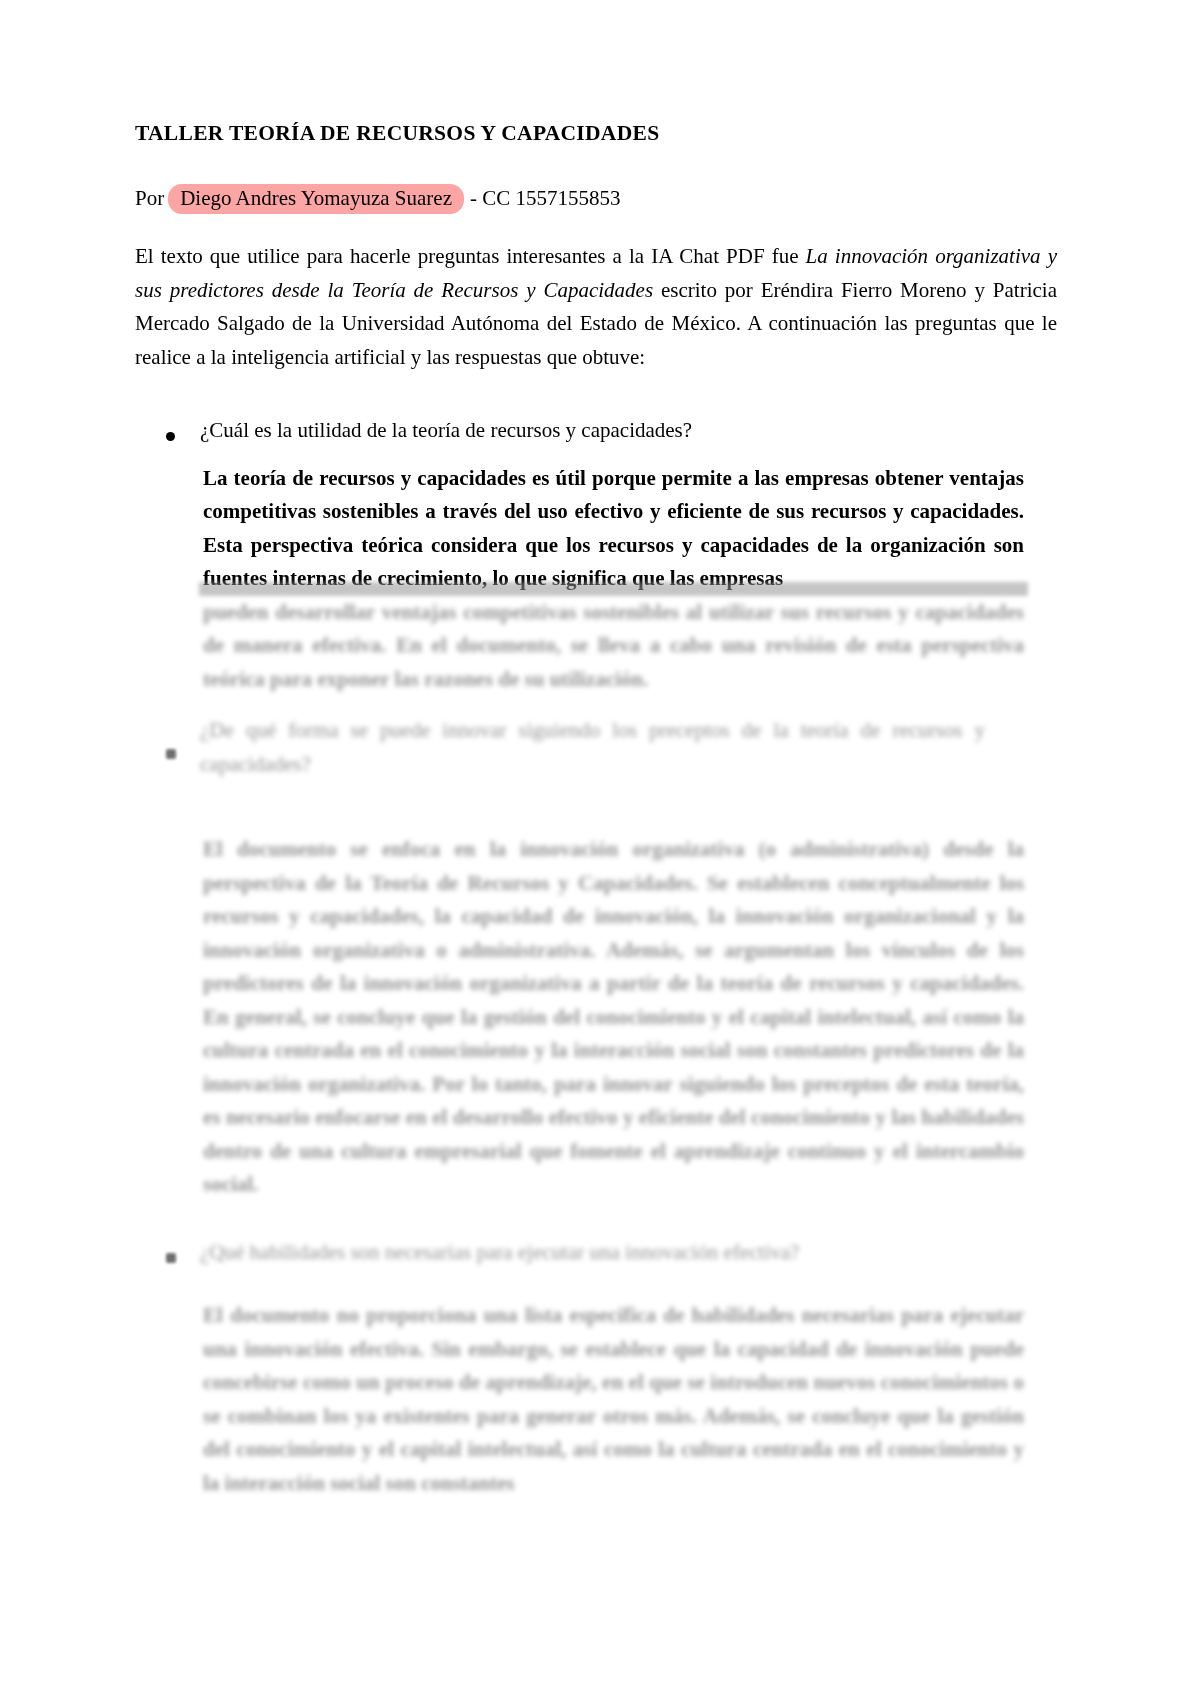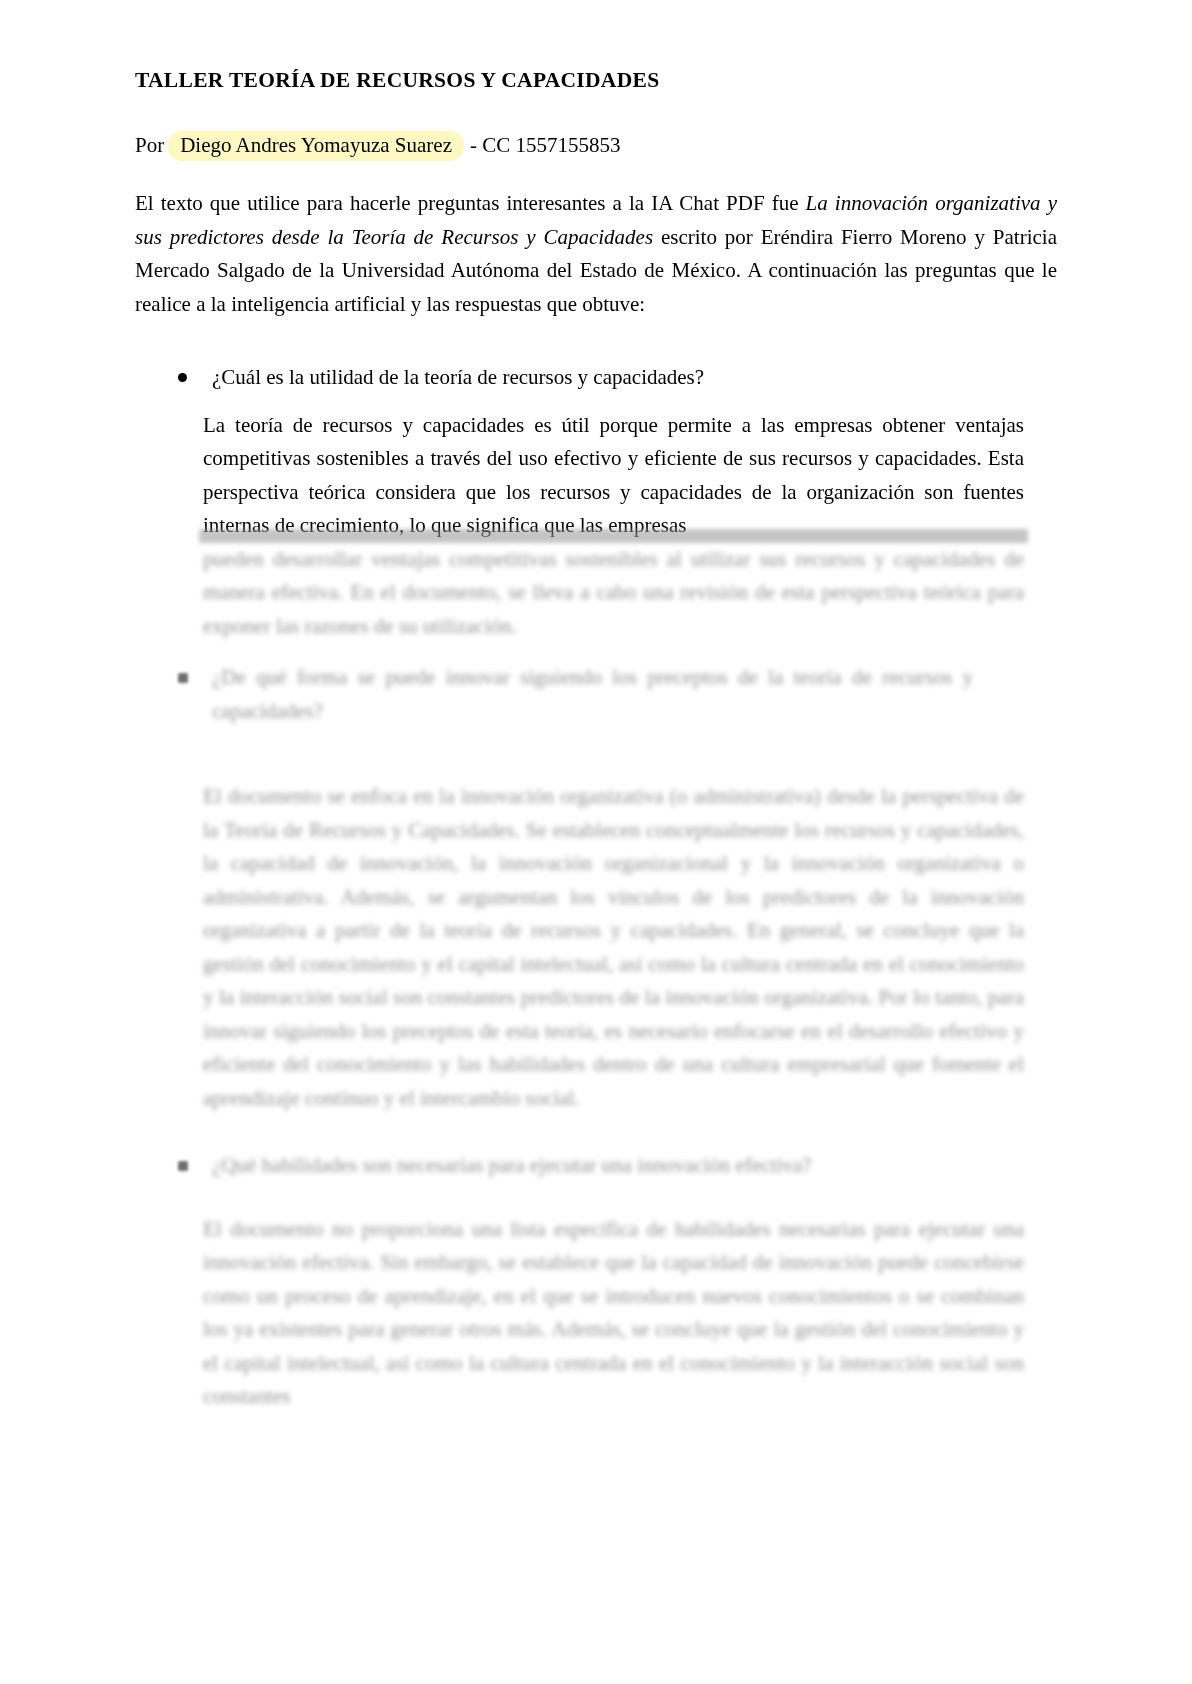--- a/index.html
+++ b/index.html
@@ -3,61 +3,62 @@
 <meta charset="utf-8">
 <style>
   html, body { margin: 0; padding: 0; background: #ffffff; }
   .page {
     position: relative;
     width: 1192px;
     height: 1684px;
     margin: 0 auto;
     background: #ffffff;
     box-sizing: border-box;
-    padding: 64px 135px 0 135px;
+    padding: 117px 135px 0 135px;
     font-family: "Liberation Serif", "DejaVu Serif", serif;
     font-size: 21px;
     line-height: 33.5px;
     color: #000000;
     overflow: hidden;
   }
   .doc-title {
     font-size: 21.5px;
     font-weight: bold;
     margin: 0 0 31px 0;
     letter-spacing: 0.3px;
   }
   .byline { margin: 0 0 25px 0; white-space: nowrap; }
   .chip {
-    background: #fef9c3;
+    background: #fca5a5;
     border-radius: 14px;
     padding: 2px 12px 4px 12px;
     margin: 0 6px 0 4px;
   }
   .justify { text-align: justify; text-justify: inter-word; }
   .intro { margin: 0 0 40px 0; }
   .intro em { font-style: italic; }
 
-  .qa-item { display: flex; margin: 12px; }
+  .qa-item { display: flex; margin: 0; align-items: center; }
   .bullet-col {
     flex: 0 0 65px;
     box-sizing: border-box;
     padding-left: 31px;
     padding-top: 12px;
   }
   .dot { width: 9px; height: 9px; border-radius: 50%; background: #000; }
   .dot.blurred-dot {
     width: 10px; height: 10px; border-radius: 2px;
     background: #6e6e6e; filter: blur(1.8px);
   }
   .q-text { flex: 1 1 auto; margin: 0; margin-right: 72px; }
 
   .answer {
     margin-left: 68px;
     margin-right: 33px;
+    font-weight: bold;
   }
   .answer p { margin: 0; }
   .blurtext {
     color: #969696;
     filter: blur(2.5px);
     user-select: none;
   }
   
   .smeared { position: relative; }
   .smeared::after {

